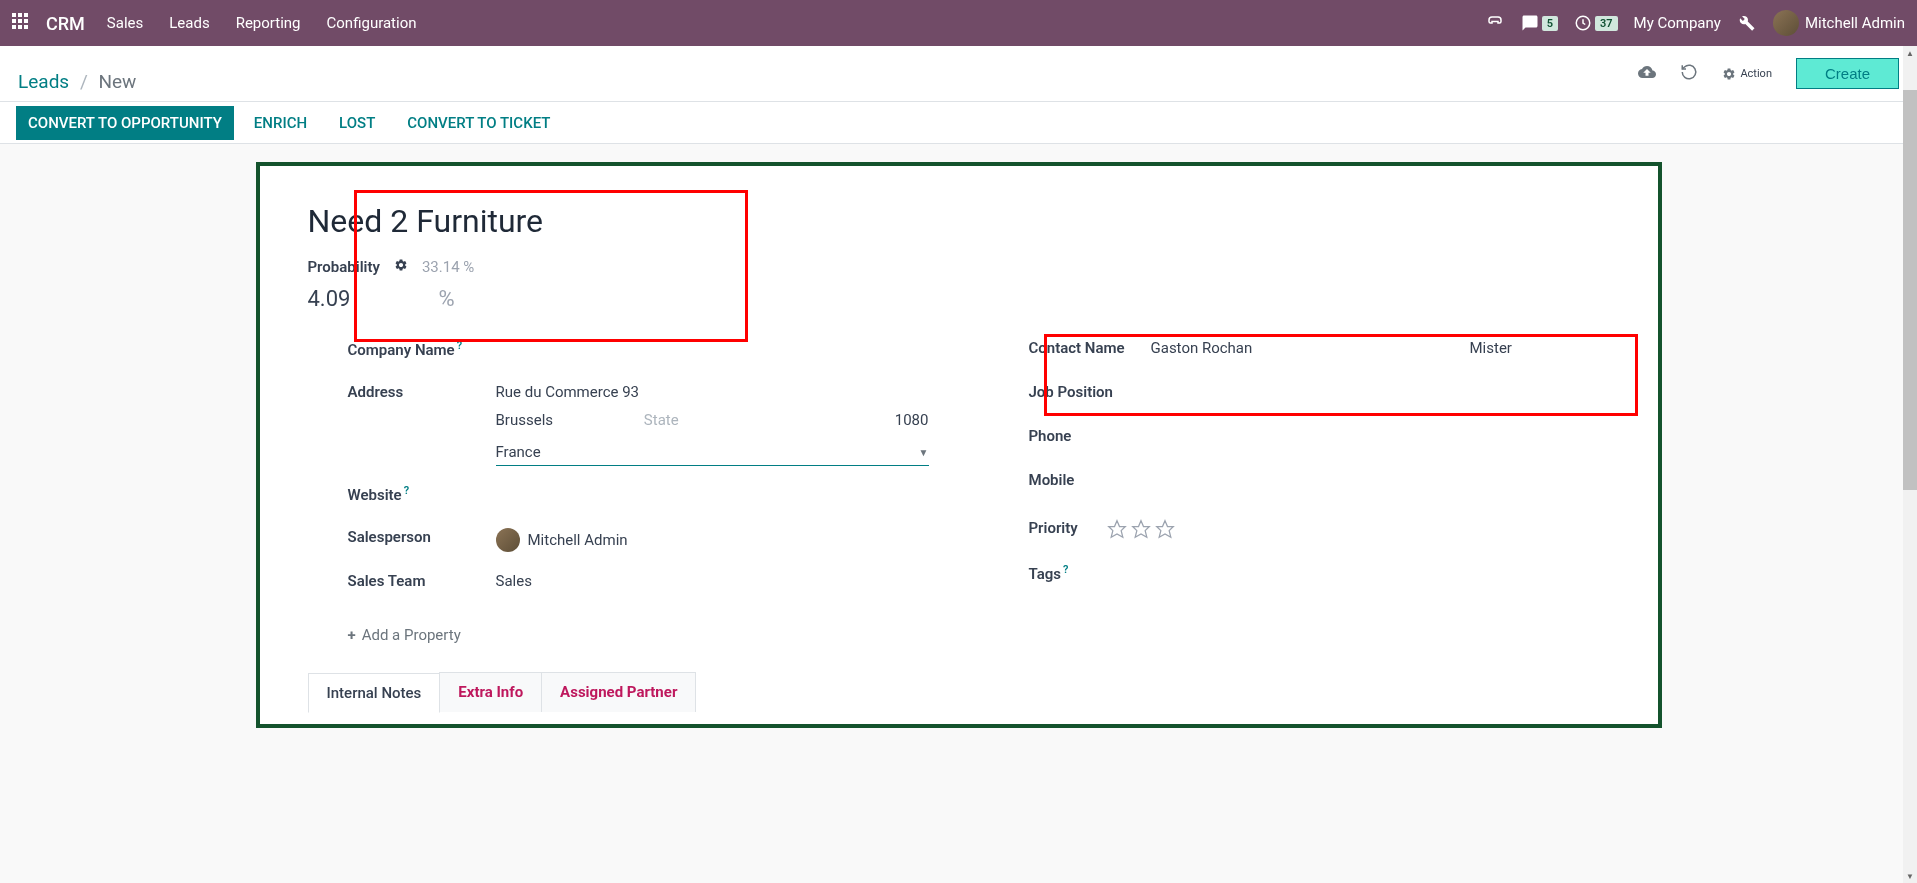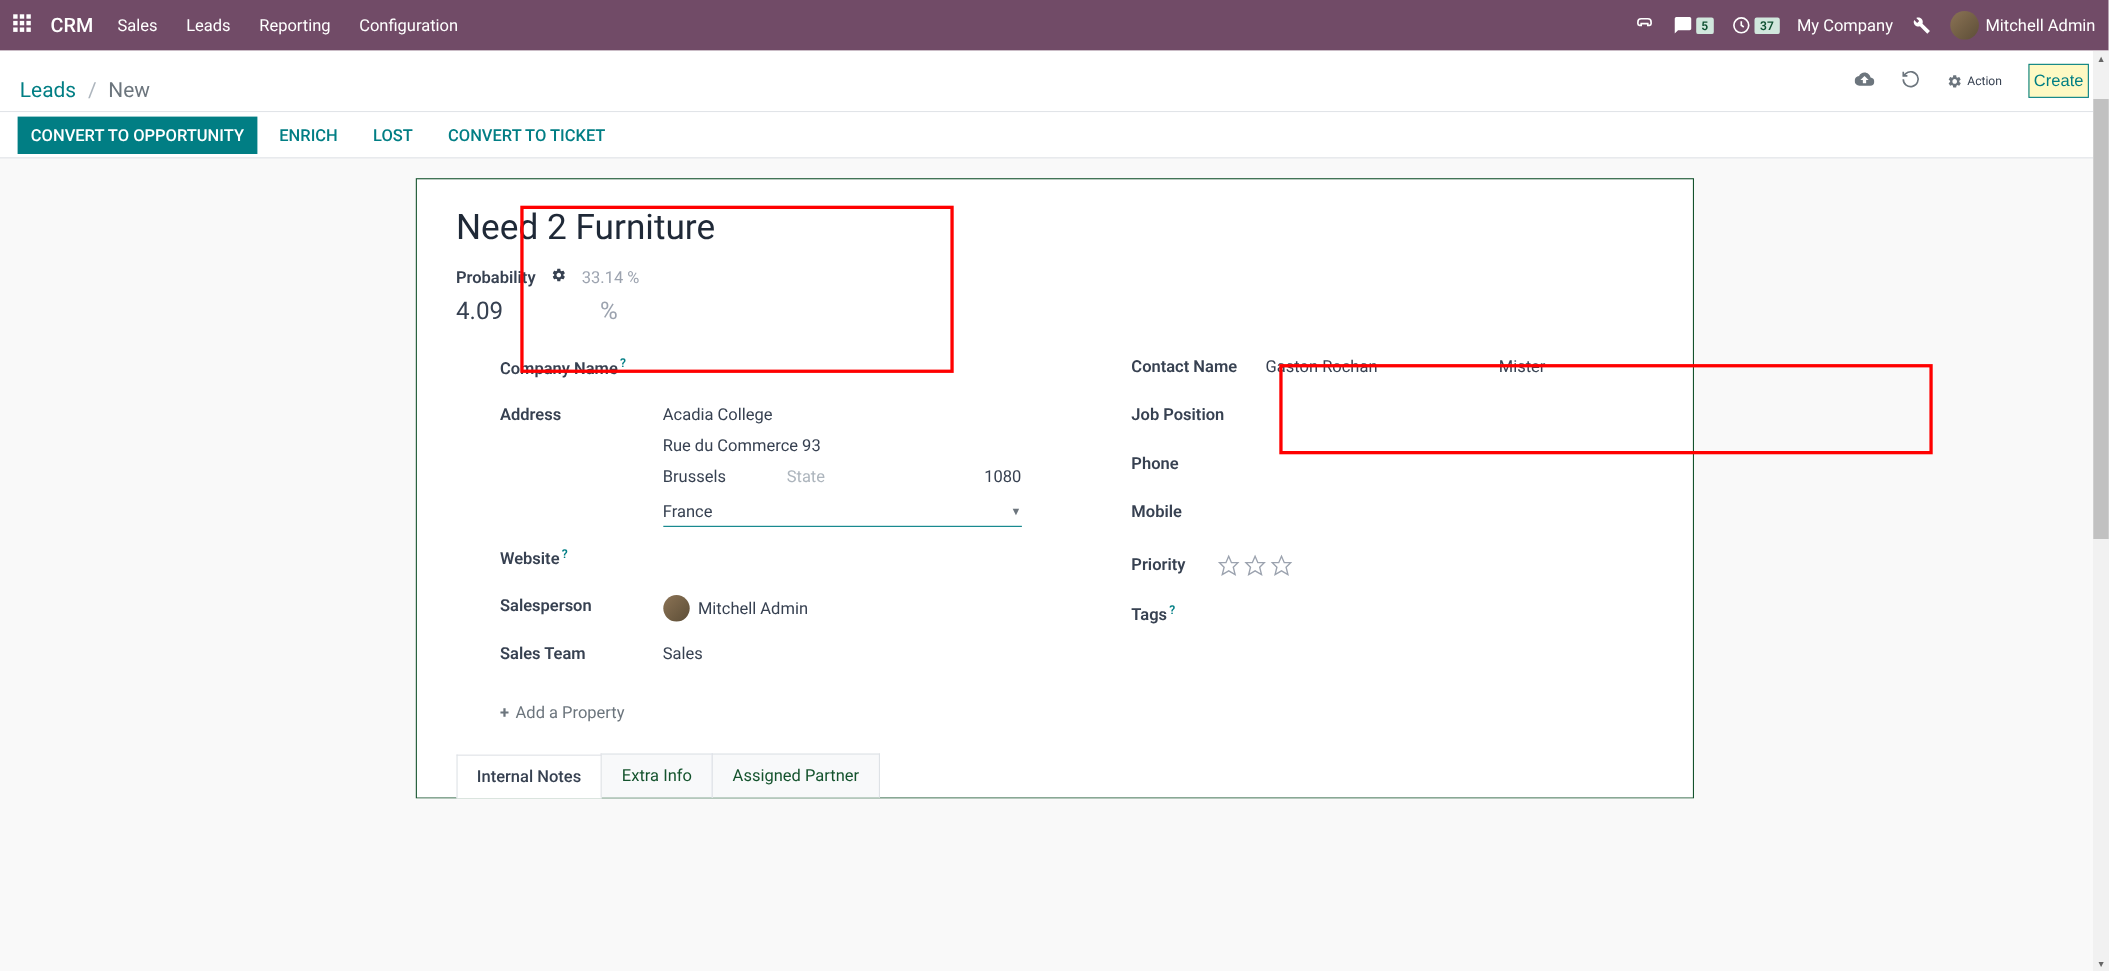--- a/index.html
+++ b/index.html
@@ -17,31 +17,31 @@
 .badge { background: #d1e7dd; color: #0f5132; font-size: 11px; padding: 1px 5px; border-radius: 2px; margin-left: 3px; font-weight: 600; }
 .avatar-img { width: 26px; height: 26px; border-radius: 50%; background: linear-gradient(135deg, #8b7355, #5d4e37); margin-right: 6px; }
 .user-block { display: flex; align-items: center; }
 
 
 .breadcrumb-row { background: #fff; height: 56px; display: flex; align-items: center; padding: 0 18px; border-bottom: 1px solid #dee2e6; }
 .breadcrumb { font-size: 19px; color: #6c757d; margin-top: 16px; }
 .breadcrumb .link { color: #017e84; }
 .breadcrumb .sep { color: #adb5bd; margin: 0 6px; }
 .br-right { margin-left: auto; display: flex; align-items: center; gap: 24px; }
-.create-btn { border: 1px solid #017e84; color: #017e84; background: #fef9c3; padding: 6px 4px; font-size: 15px; cursor: pointer; }
+.create-btn { border: 1px solid #017e84; color: #017e84; background: #5eead4; padding: 6px 28px; font-size: 15px; cursor: pointer; }
 .action-btn { color: #374151; font-size: 11px; display: flex; align-items: center; gap: 4px; }
 
 
 .status-bar { background: #fff; height: 42px; display: flex; align-items: center; padding: 0 16px; border-bottom: 1px solid #dee2e6; gap: 8px; font-size: 15px; }
 .status-btn { padding: 8px 12px; color: #017e84; font-weight: 500; cursor: pointer; }
 .status-btn.primary { background: #017e84; color: #fff; }
 
 
 .form-container { display: flex; justify-content: center; padding: 18px 0 0 0; }
-.form-sheet { background: #fff; width: 1162px; border: 1px solid #14532d; padding: 0; position: relative; }
+.form-sheet { background: #fff; width: 1406px; border: 4px solid #14532d; padding: 12px; position: relative; }
 .sheet-inner { padding: 24px 36px 0 36px; }
 
 .highlight-box-1 { border: 3px solid #ff0000; position: absolute; left: 94px; top: 24px; width: 394px; height: 152px; pointer-events: none; }
 .highlight-box-2 { border: 3px solid #ff0000; position: absolute; left: 784px; top: 168px; width: 594px; height: 82px; pointer-events: none; }
 
 .lead-title { font-size: 32px; font-weight: 400; color: #1f2937; margin-bottom: 18px; }
 .prob-row { display: flex; align-items: center; gap: 14px; font-size: 15px; margin-bottom: 10px; }
 .prob-label { font-weight: 600; }
 .prob-auto { color: #9ca3af; }
 .prob-input-row { display: flex; align-items: center; gap: 88px; font-size: 22px; margin-bottom: 24px; }
@@ -69,21 +69,21 @@
 
 .contact-name-row { display: flex; gap: 30px; }
 .contact-name-val { flex: 1; }
 .title-val { width: 140px; }
 
 .stars { display: flex; gap: 4px; }
 .star { width: 20px; height: 20px; stroke: #9ca3af; fill: none; stroke-width: 1.5; }
 
 
 .tabs { display: flex; margin-top: 28px; }
-.tab { border: 1px solid #dee2e6; padding: 10px 18px; font-size: 15px; color: #14532d; cursor: pointer; border-bottom: none; margin-right: -1px; }
+.tab { border: 1px solid #dee2e6; padding: 10px 18px; font-size: 15px; color: #be185d; cursor: pointer; border-bottom: none; margin-right: -1px; font-weight: bold; }
 .tab.active { background: #fff; color: #374151; font-weight: 500; border-bottom: 1px solid #fff; position: relative; top: 1px; }
 .tab:not(.active) { background: #f8f9fa; }
 
 .gear-icon { width: 14px; height: 14px; }
 .cloud-icon, .undo-icon { width: 18px; height: 18px; color: #6c757d; }
 
 
 .scrollbar-mock { position: fixed; right: 0; top: 46px; width: 14px; bottom: 0; background: #f1f1f1; }
 .scrollbar-thumb { position: absolute; top: 44px; width: 100%; height: 400px; background: #c1c1c1; }
 .scrollbar-arrow { position: absolute; width: 100%; height: 14px; display: flex; align-items: center; justify-content: center; font-size: 8px; color: #666; }
@@ -204,21 +204,20 @@
       <div class="two-col">
 
         <div class="col">
           <div class="field-row">
             <div class="field-label"><span>Company Name</span><span class="q">?</span></div>
             <div class="field-value"></div>
           </div>
           <div class="field-row">
             <div class="field-label">Address</div>
             <div class="field-value addr-block">
-              <div>Acadia College</div>
               <div>Rue du Commerce 93</div>
               <div class="addr-line-2col">
                 <div>Brussels</div>
                 <div class="state-ph">State</div>
                 <div style="text-align:right;">1080</div>
               </div>
               <div class="country-input">
                 <span>France</span>
                 <span class="caret-down">▼</span>
               </div>

